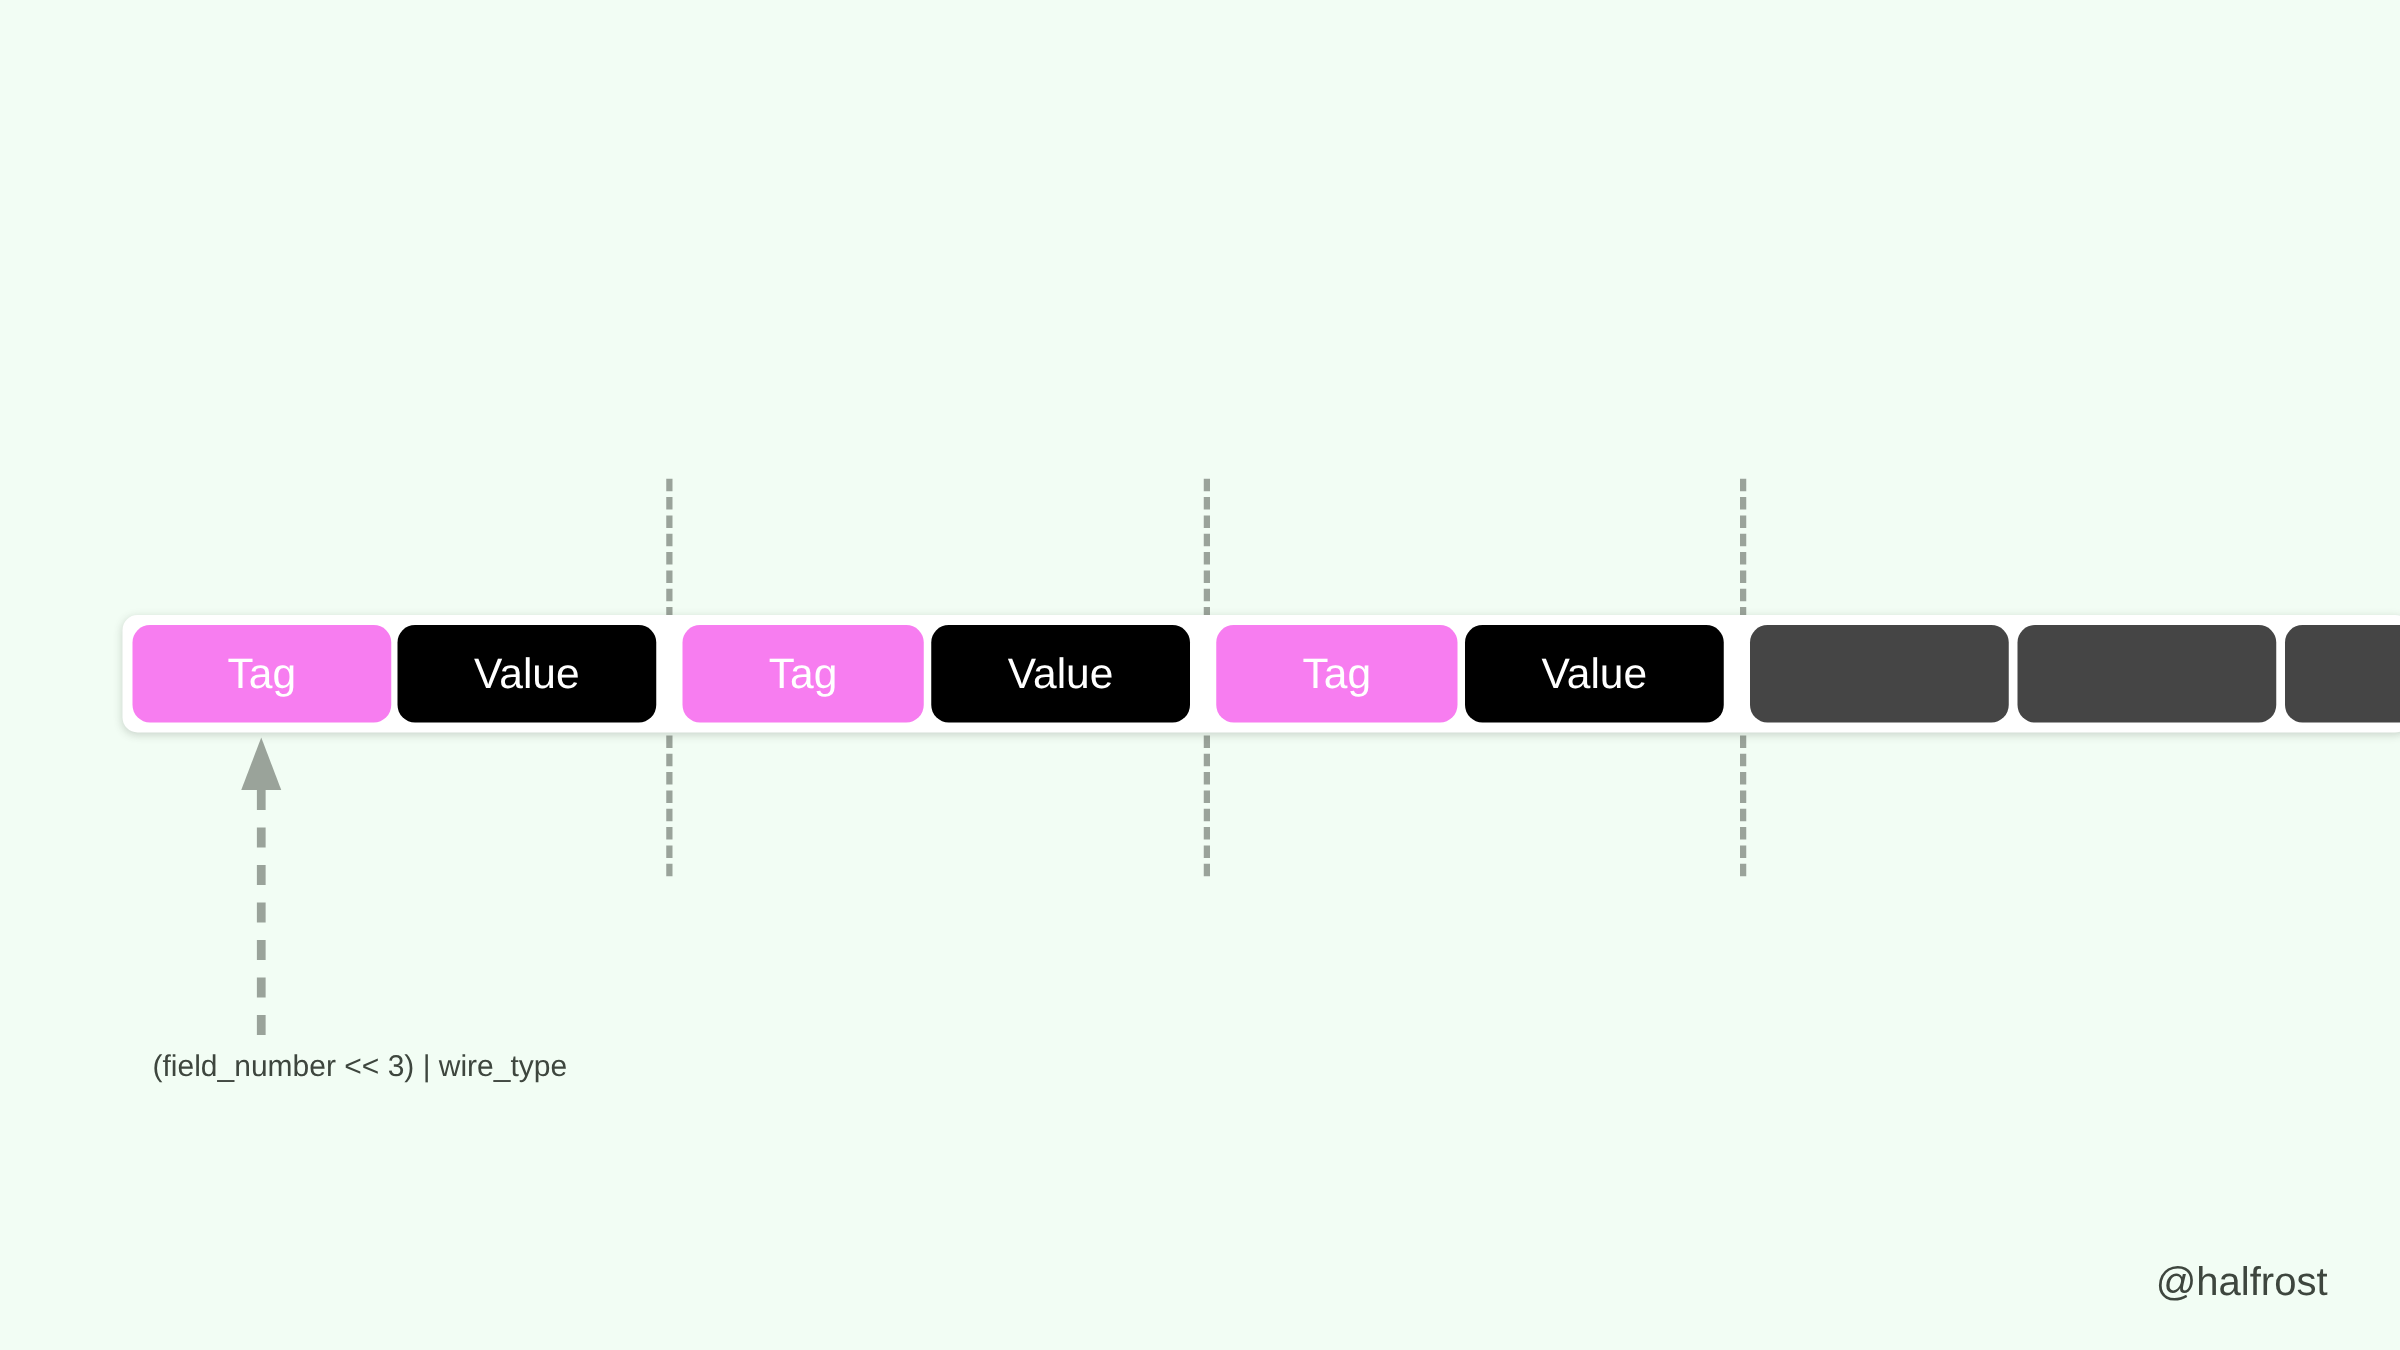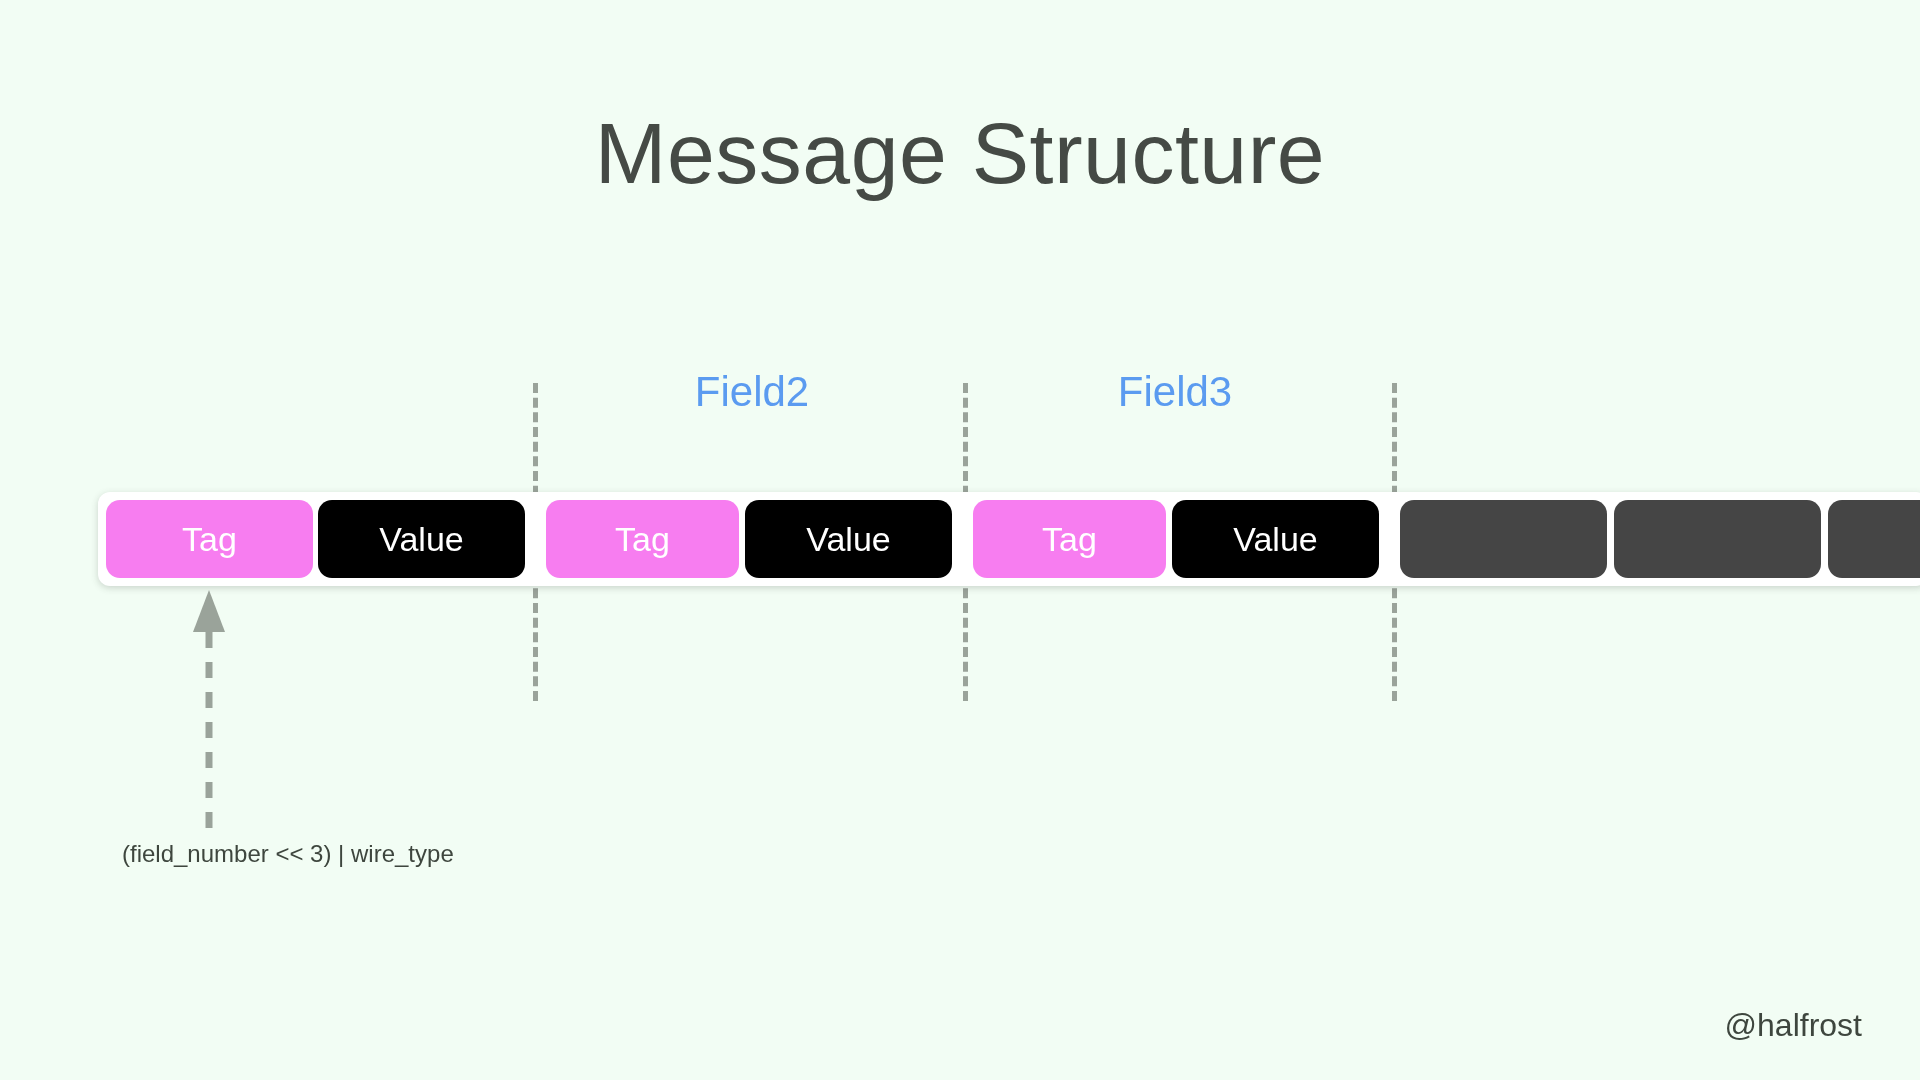--- a/index.html
+++ b/index.html
@@ -113,28 +113,21 @@
     font-size: 32px;
     color: #3e463e;
     white-space: nowrap;
   }
 </style>
 </head>
 <body>
 
 <div id="canvas">
 
-  <div id="page-title">Message Structure</div>
 
-  <div class="field-label" style="left:632px; width:240px;">
-    <span>Field2</span>
-  </div>
-  <div class="field-label" style="left:1055px; width:240px;">
-    <span>Field3</span>
-  </div>
 
   <div class="separator" style="left:533px;"></div>
   <div class="separator" style="left:963px;"></div>
   <div class="separator" style="left:1392px;"></div>
 
   <div id="message-bar">
     <div class="cell tag" style="left:8px;    width:207px;">
         <span>Tag</span>
       </div>
     <div class="cell value" style="left:220px;  width:207px;">

